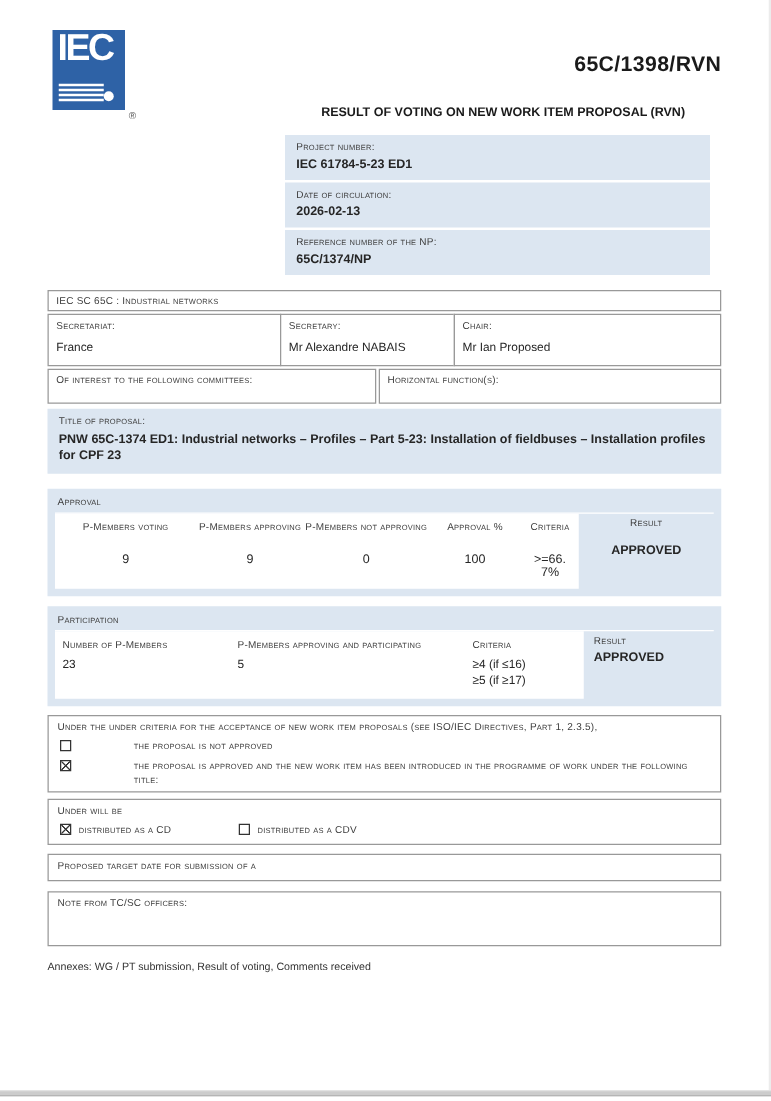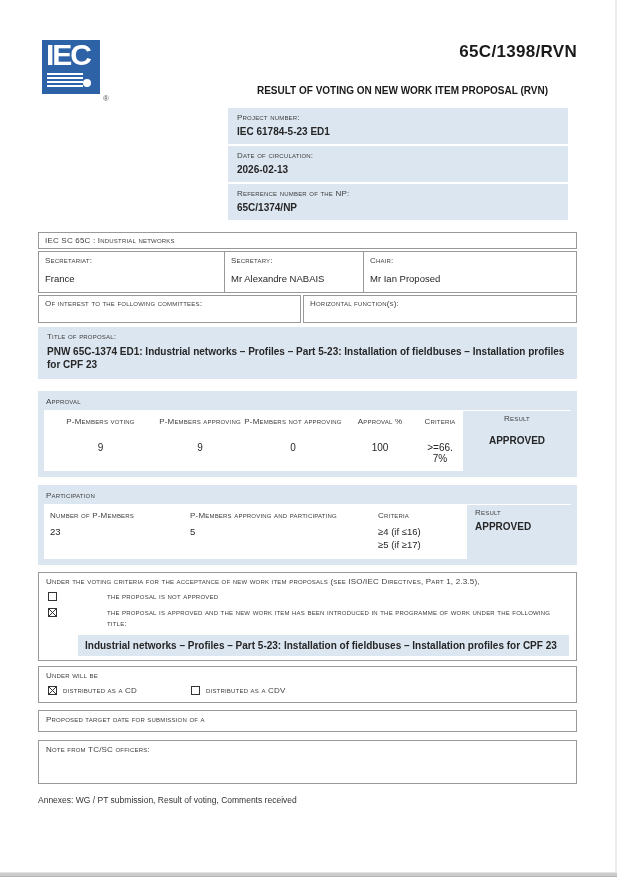--- a/index.html
+++ b/index.html
@@ -12,21 +12,21 @@
   *{box-sizing:border-box;}
   html,body{margin:0;padding:0;background:#ffffff;}
   .page{
     position:relative;width:617px;height:881px;overflow:hidden;
     background:#ffffff;font-family:"Liberation Sans",sans-serif;color:#222;
   }
   .content{padding:0 40px 0 38px;}
   .sc{font-variant:small-caps;letter-spacing:0.2px;}
 
   
-  .logo{position:absolute;top:40px;left:42px;width:58px;height:54px;background:var(--logo-blue);}
+  .logo{position:absolute;top:24px;left:42px;width:58px;height:64px;background:var(--logo-blue);}
   .logo-text{position:absolute;top:-2px;left:4px;color:#fff;font-weight:bold;font-size:30px;letter-spacing:-2px;}
   .logo-lines{position:absolute;left:5px;bottom:7px;width:36px;}
   .logo-lines i{display:block;height:2px;background:#fff;margin-top:2px;}
   .logo-dot{position:absolute;right:9px;bottom:7px;width:8px;height:8px;border-radius:50%;background:#fff;}
   .logo-reg{position:absolute;right:-9px;bottom:-9px;font-size:8px;color:#555;}
 
   
   .doc-number{margin-top:42px;text-align:right;font-size:17px;font-weight:bold;color:#1a1a1a;letter-spacing:0.3px;}
   .doc-title{margin-top:23px;margin-left:190px;text-align:center;font-size:10px;font-weight:bold;color:#1a1a1a;}
 
@@ -228,30 +228,29 @@
           </div>
         </div>
         <div class="result-col">
           <div class="hdr sc">Result</div>
           <div class="v">APPROVED</div>
         </div>
       </div>
     </div>
 
     <div class="box">
-      <div class="intro sc">Under the voting criteria for the acceptance of new work item proposals (see ISO/IEC Directives, Part 1, 2.3.5),</div>
+      <div class="intro sc">Under the under criteria for the acceptance of new work item proposals (see ISO/IEC Directives, Part 1, 2.3.5),</div>
       <div class="opt">
         <span class="cb"></span>
         <span class="txt sc">the proposal is not approved</span>
       </div>
       <div class="opt">
         <span class="cb checked"></span>
         <span class="txt sc">the proposal is approved and the new work item has been introduced in the programme of work under the following title:</span>
       </div>
-      <div class="approved-title">Industrial networks – Profiles – Part 5-23: Installation of fieldbuses – Installation profiles for CPF 23</div>
     </div>
 
     <div class="box draft-box">
       <div class="lbl sc">Under will be</div>
       <div class="draft-options">
         <div class="opt2 first">
           <span class="cb checked"></span>
           <span class="txt sc">distributed as a CD</span>
         </div>
         <div class="opt2">

